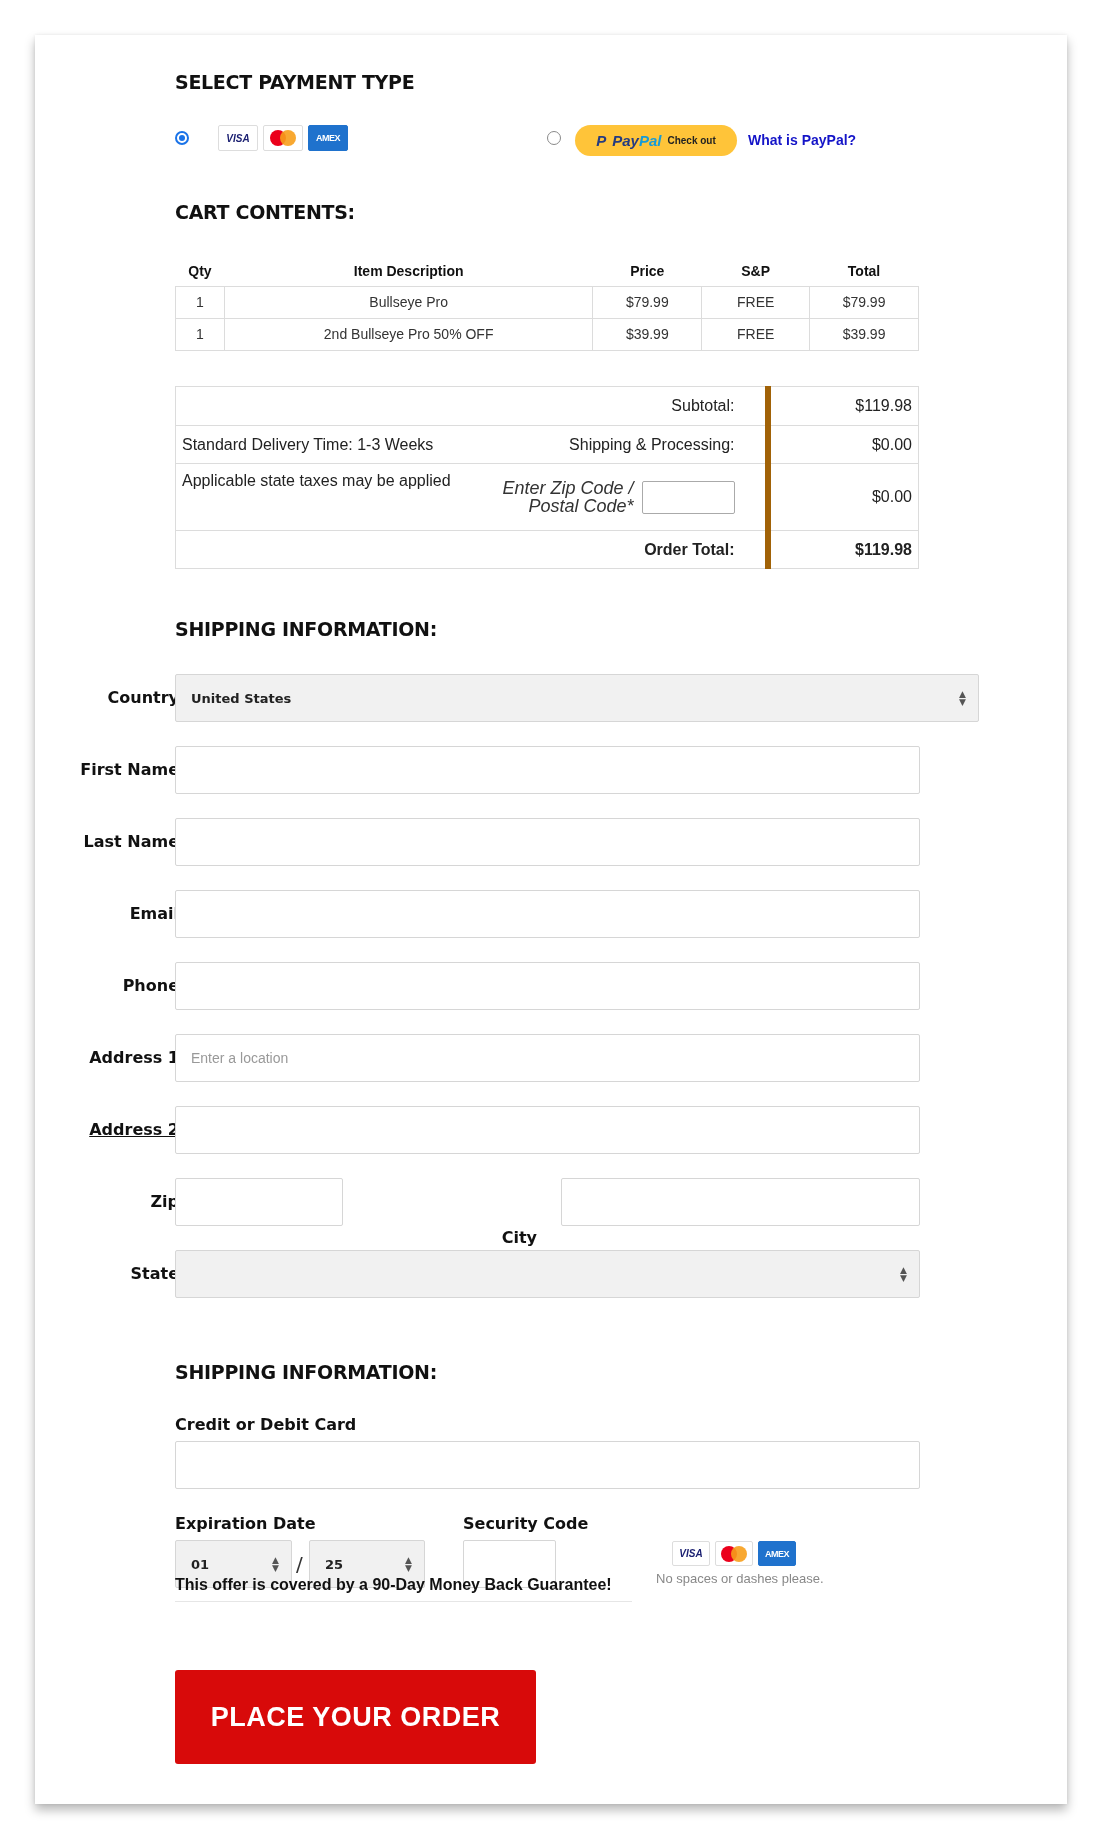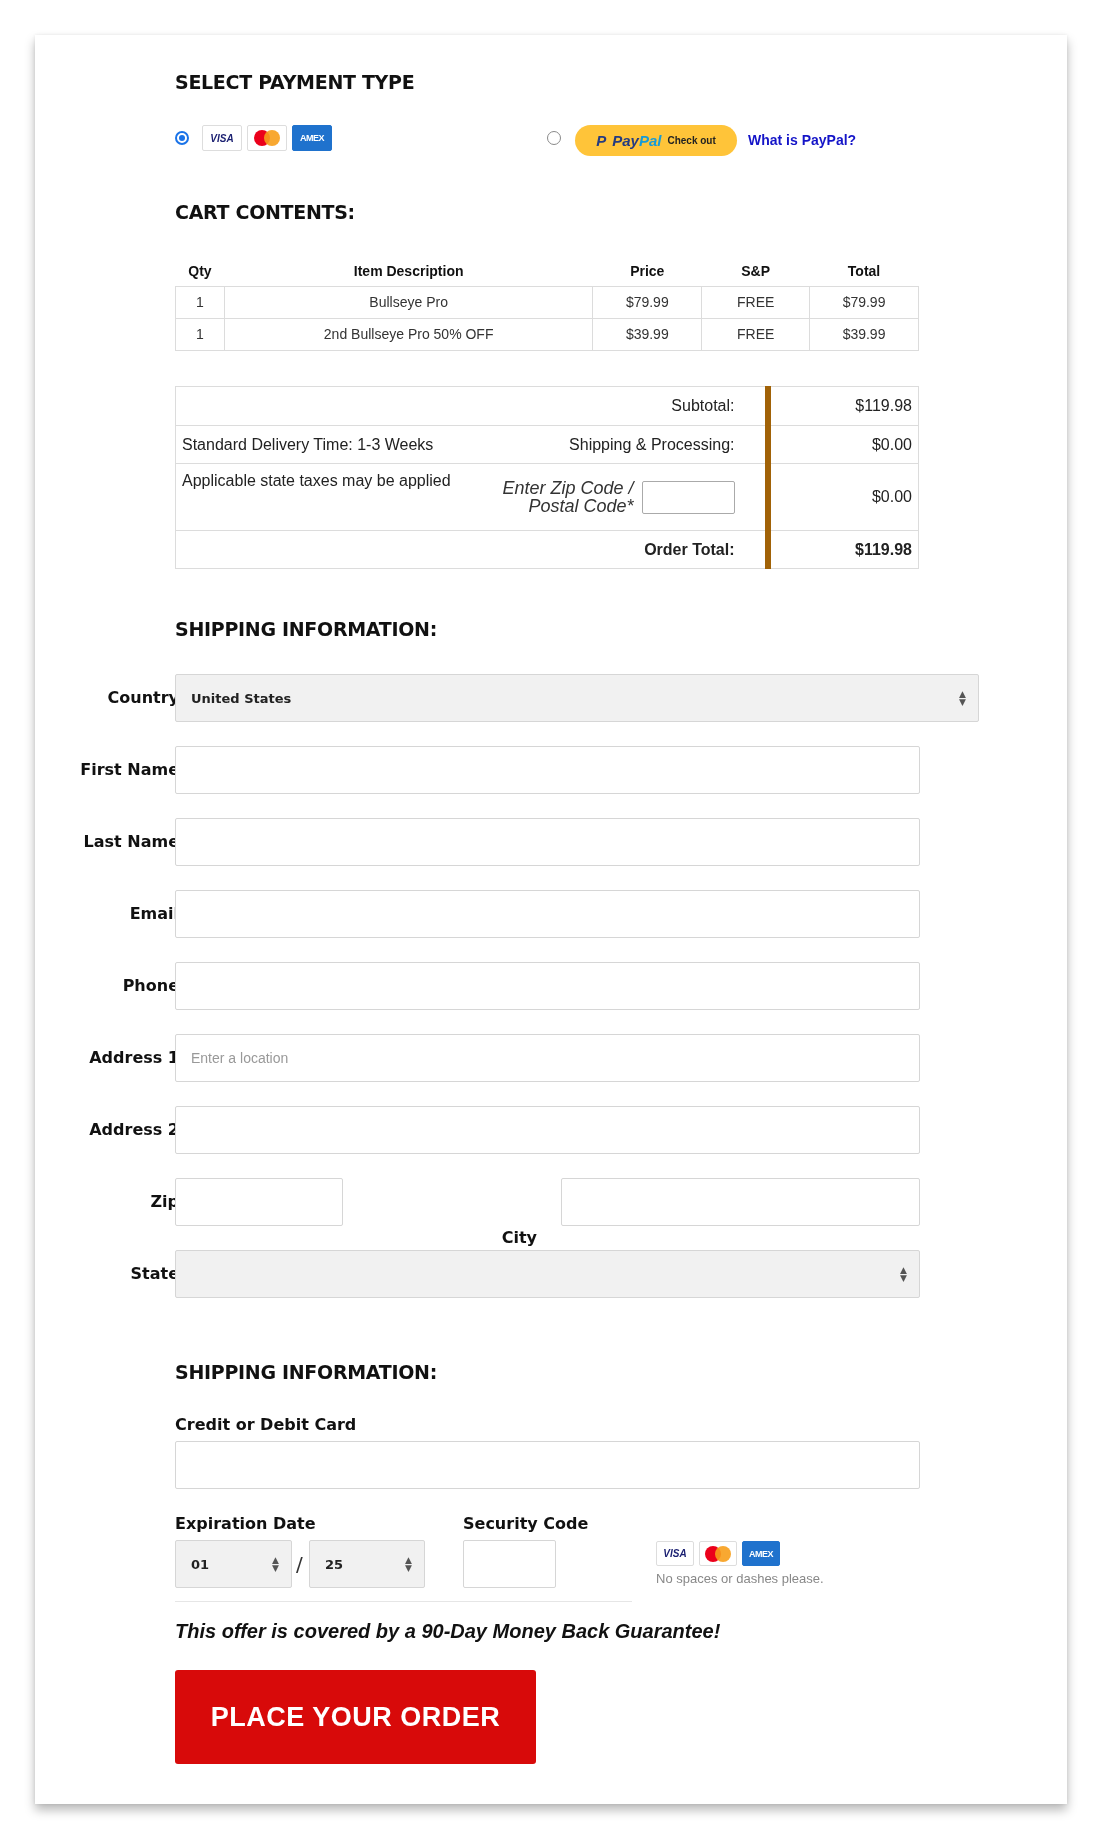--- a/index.html
+++ b/index.html
@@ -22,20 +22,21 @@
   .radio.checked { border: 2px solid #1a73e8; }
   .radio.checked::after {
     content: ""; position: absolute; left: 2px; top: 2px; width: 6px; height: 6px;
     border-radius: 50%; background: #1a73e8;
   }
   .cardicon {
     position: absolute; width: 40px; height: 26px; border: 1px solid #ddd; border-radius: 2px;
     background: #fff; display: flex; align-items: center; justify-content: center;
     font-family: "Liberation Sans", sans-serif; font-size: 10px; font-weight: bold; font-style: italic;
     color: #1a1f71;
+    margin-left: 16px;
   }
   .cardicon.amex { background: #1f72cd; border-color: #1f72cd; color: #fff; font-style: normal; font-size: 9px; letter-spacing: -0.5px; }
   .mc { position: relative; width: 26px; height: 16px; }
   .mc i { position: absolute; top: 0; width: 16px; height: 16px; border-radius: 50%; }
   .mc i.a { left: 0; background: #eb001b; }
   .mc i.b { left: 10px; background: #f79e1b; opacity: 0.9; }
   .paypal {
     position: absolute; left: 575px; top: 125px; width: 162px; height: 31px; border-radius: 16px;
     background: #ffc439; display: flex; align-items: center; justify-content: center; gap: 6px;
     font-family: "Liberation Sans", sans-serif;
@@ -66,21 +67,21 @@
   }
   .field {
     position: absolute; height: 48px; border: 1px solid #d6d6d6; border-radius: 2px; background: #fff;
     font-size: 14px; display: flex; align-items: center; padding-left: 15px; color: #222;
   }
   .field.select { background: #f1f1f1; font-weight: bold; font-size: 13px; }
   .field .ph { color: #999; font-family: "Liberation Sans", sans-serif; font-size: 14px; font-weight: normal; }
   .arrows { position: absolute; right: 12px; top: 50%; transform: translateY(-50%); font-size: 9px; line-height: 8px; color: #555; text-align: center; }
   .plabel { position: absolute; font-size: 16px; font-weight: 600; color: #111; }
   .note { position: absolute; left: 656px; top: 1571px; font-family: "Liberation Sans", sans-serif; font-size: 13px; color: #888; }
-  .guarantee { position: absolute; left: 175px; top: 1620px; font-family: "Liberation Sans", sans-serif; font-size: 20px; font-weight: bold; font-style: italic; color: #111; }
+  .guarantee { position: absolute; left: 175px; top: 1576px; font-family: "Liberation Sans", sans-serif; font-size: 16px; font-weight: bold; color: #111; }
   .divider { position: absolute; left: 175px; top: 1601px; width: 457px; height: 1px; background: #e6e6e6; }
   .order-btn {
     position: absolute; left: 175px; top: 1670px; width: 361px; height: 94px; border-radius: 3px;
     background: #d80a0a; color: #fff; font-weight: 900; font-size: 27px; letter-spacing: 0.5px;
     display: flex; align-items: center; justify-content: center; border: none;
   }
 </style>
 </head>
 <body>
 
@@ -190,21 +191,21 @@
 <div class="field" style="left:175px; top:890px; width:745px;"></div>
 
 <div class="flabel" style="top:976px;">Phone</div>
 <div class="field" style="left:175px; top:962px; width:745px;"></div>
 
 <div class="flabel" style="top:1048px;">Address 1</div>
 <div class="field" style="left:175px; top:1034px; width:745px;">
   <span class="ph">Enter a location</span>
 </div>
 
-<div class="flabel" style="top:1120px;">Address 2</div>
+<div class="flabel" style="top:1120px;text-decoration:underline;">Address 2</div>
 <div class="field" style="left:175px; top:1106px; width:745px;"></div>
 
 <div class="flabel" style="top:1192px;">Zip</div>
 <div class="field" style="left:175px; top:1178px; width:168px;"></div>
 <div class="flabel" style="top:1192px; right:auto; left:397px;margin-top:36px;">City</div>
 <div class="field" style="left:561px; top:1178px; width:359px;"></div>
 
 <div class="flabel" style="top:1264px;">State</div>
 <div class="field select" style="left:175px; top:1250px; width:745px;">
   <span></span>

